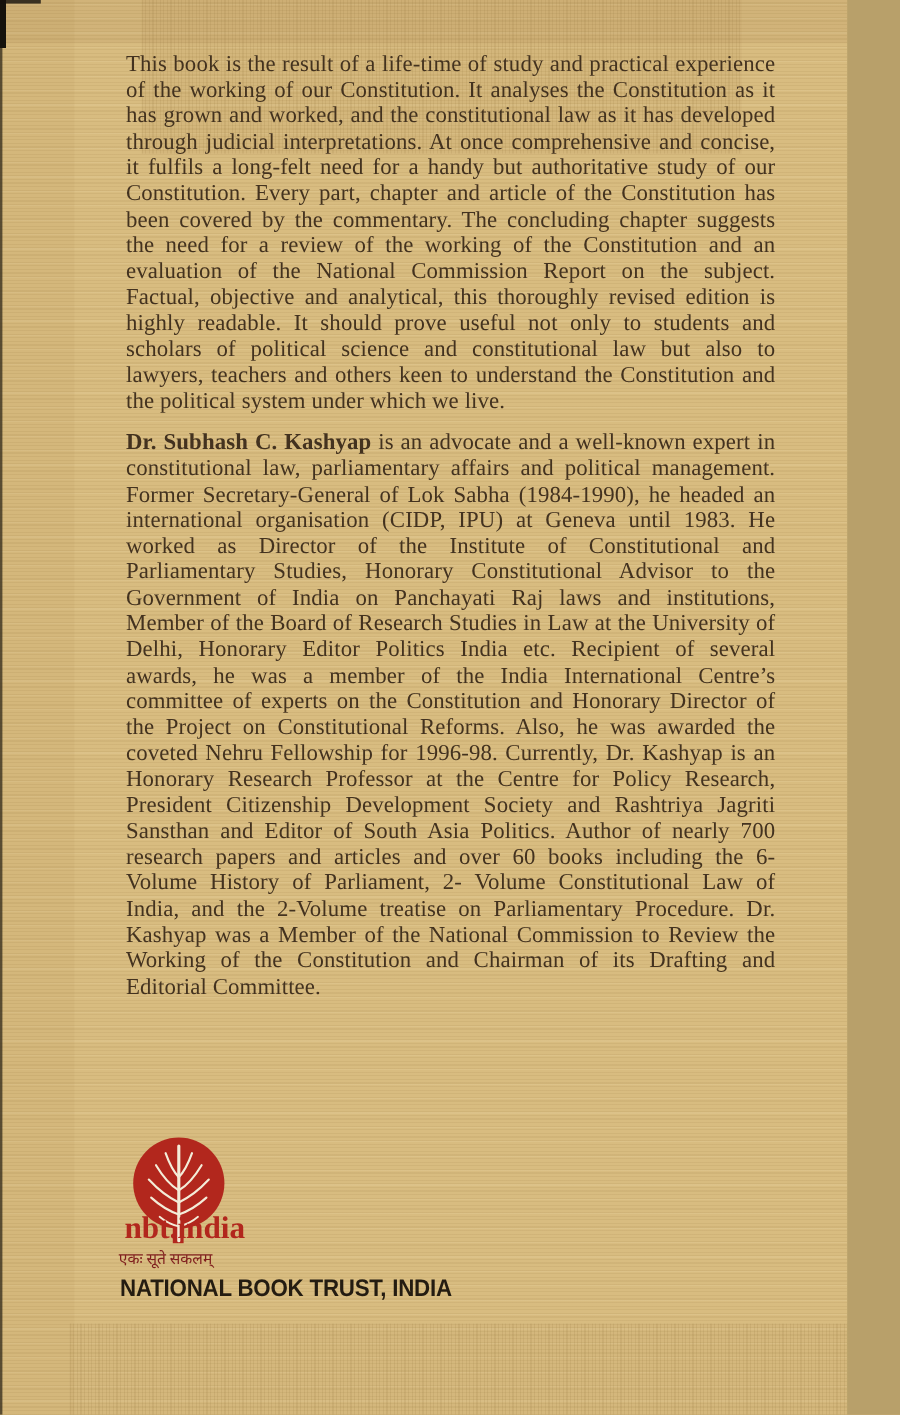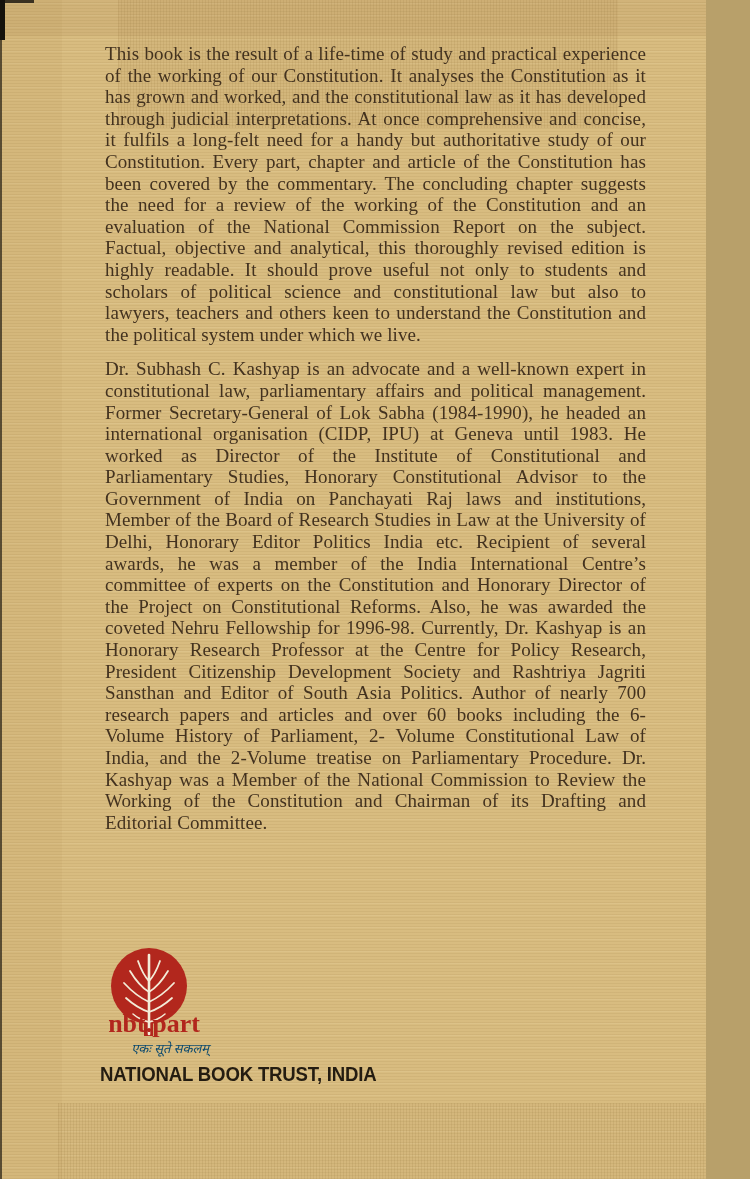--- a/index.html
+++ b/index.html
@@ -63,37 +63,36 @@
   .blurb {
     position: absolute;
     left: 105px; top: 43px; width: 541px;
     color: #43321f;
     font-size: 19px;
     line-height: 21.6px;
     text-align: justify;
     letter-spacing: 0.1px;
   }
   .blurb p { margin: 0 0 13px 0; }
-  .blurb .b { font-weight: normal; margin-top: 48px; }
+  .blurb .b { font-weight: bold; margin-top: 48px; }
   .blurb .i { }
 
   .publisher { position: absolute; left: 0; top: 0; }
   .logo-svg { position: absolute; left: 107px; top: 946px; }
   .wordmark {
     position: absolute; left: 99px; top: 1010px; width: 110px;
     color: #b2271d; font-weight: bold;
     font-size: 26px; line-height: 28px;
     text-align: center; letter-spacing: 0px;
   }
   .motto {
     position: absolute; left: 99px; top: 1040px; width: 110px;
-    color: #0c4a6e;
+    color: #7f1d1d;
     font-size: 13px; line-height: 18px;
-    text-align: right;
-    font-style: italic;
+    text-align: left;
   }
   .pubname {
     position: absolute; left: 100px; top: 1061px;
     color: #241c11;
     font-family: "Liberation Sans", "DejaVu Sans", sans-serif;
     font-weight: bold;
     font-size: 20px; line-height: 26px;
     letter-spacing: -0.2px;
     transform: scaleX(0.93);
     transform-origin: left center;
@@ -129,18 +128,18 @@
         <path d="M42 46 Q32 40 23 25" stroke-width="1.8"></path>
         <path d="M42 35 Q36 29 31 15" stroke-width="1.8"></path>
         <path d="M42 66 Q54 62 65 52" stroke-width="1.8"></path>
         <path d="M42 56 Q55 50 67 37" stroke-width="1.8"></path>
         <path d="M42 46 Q52 40 61 25" stroke-width="1.8"></path>
         <path d="M42 35 Q48 29 53 15" stroke-width="1.8"></path>
         <path d="M42 76 Q33 74 26 68" stroke-width="1.5"></path>
         <path d="M42 76 Q51 74 58 68" stroke-width="1.5"></path>
       </g>
     </svg>
-    <div class="wordmark">nbt.part</div>
+    <div class="wordmark">nbt.india</div>
     <div class="motto">एकः सूते सकलम्</div>
     <div class="pubname">NATIONAL BOOK TRUST, INDIA</div>
   </div>
 
 </div>
 
 </body></html>

